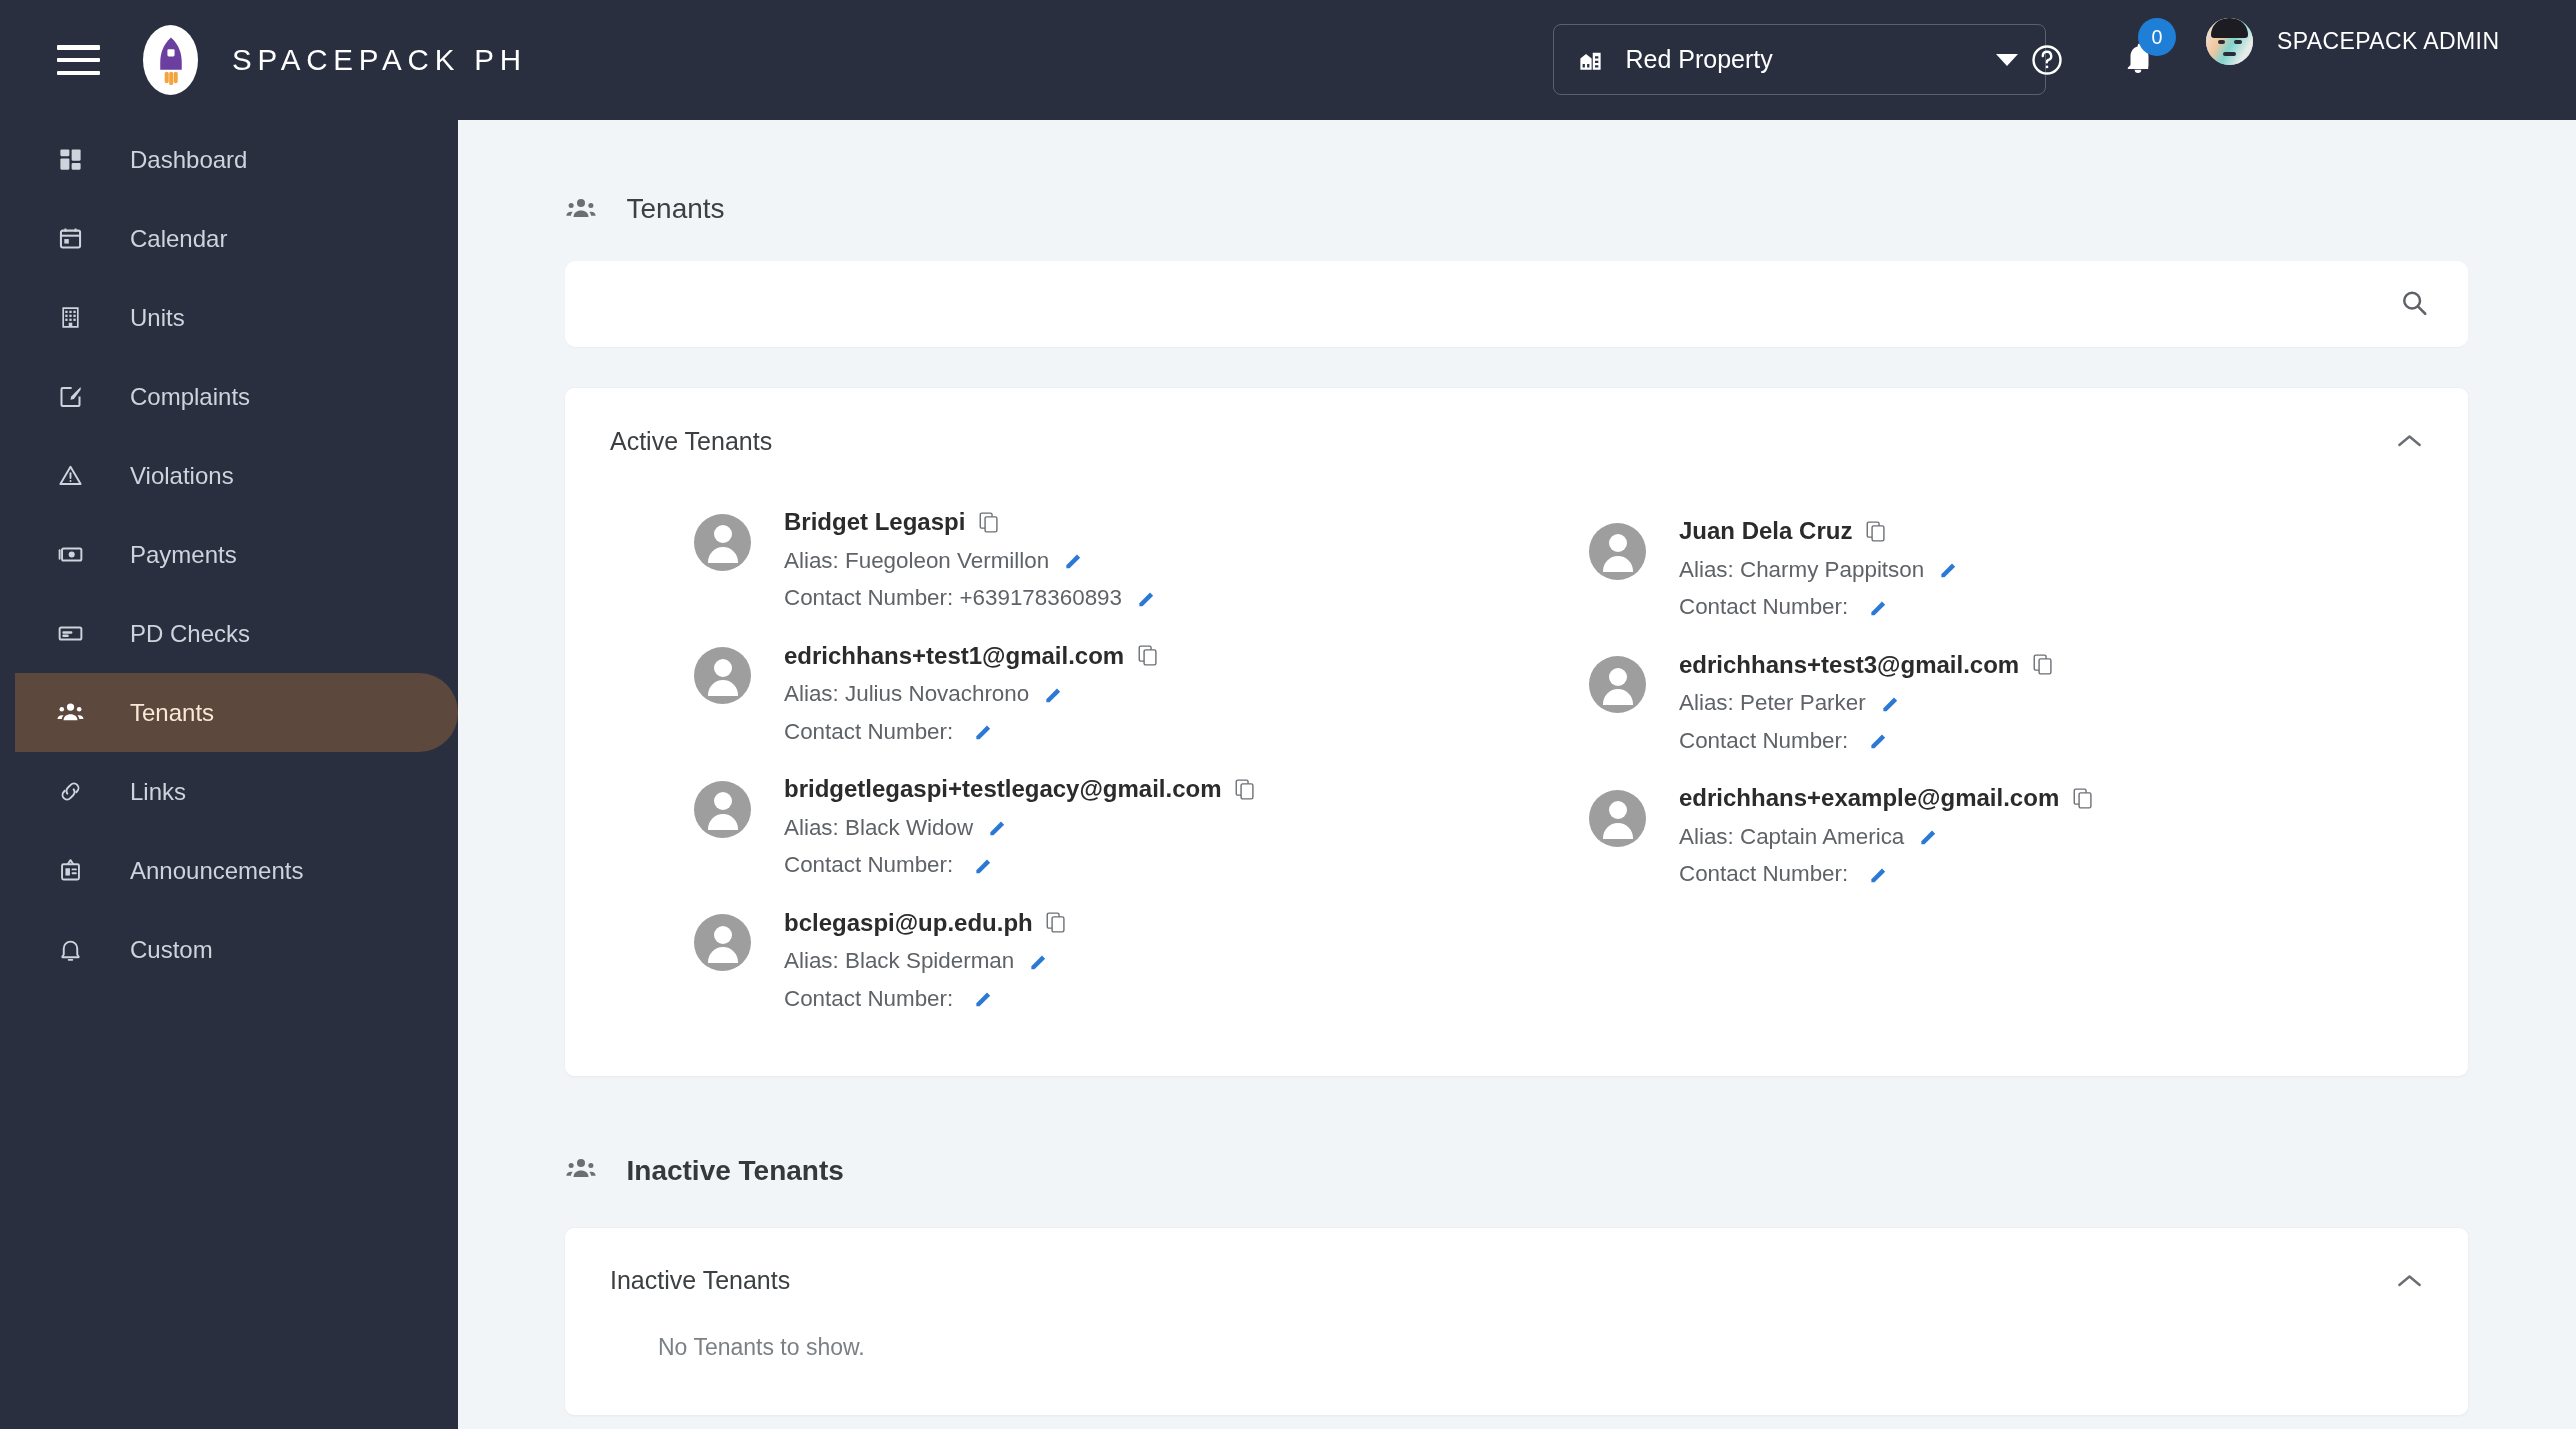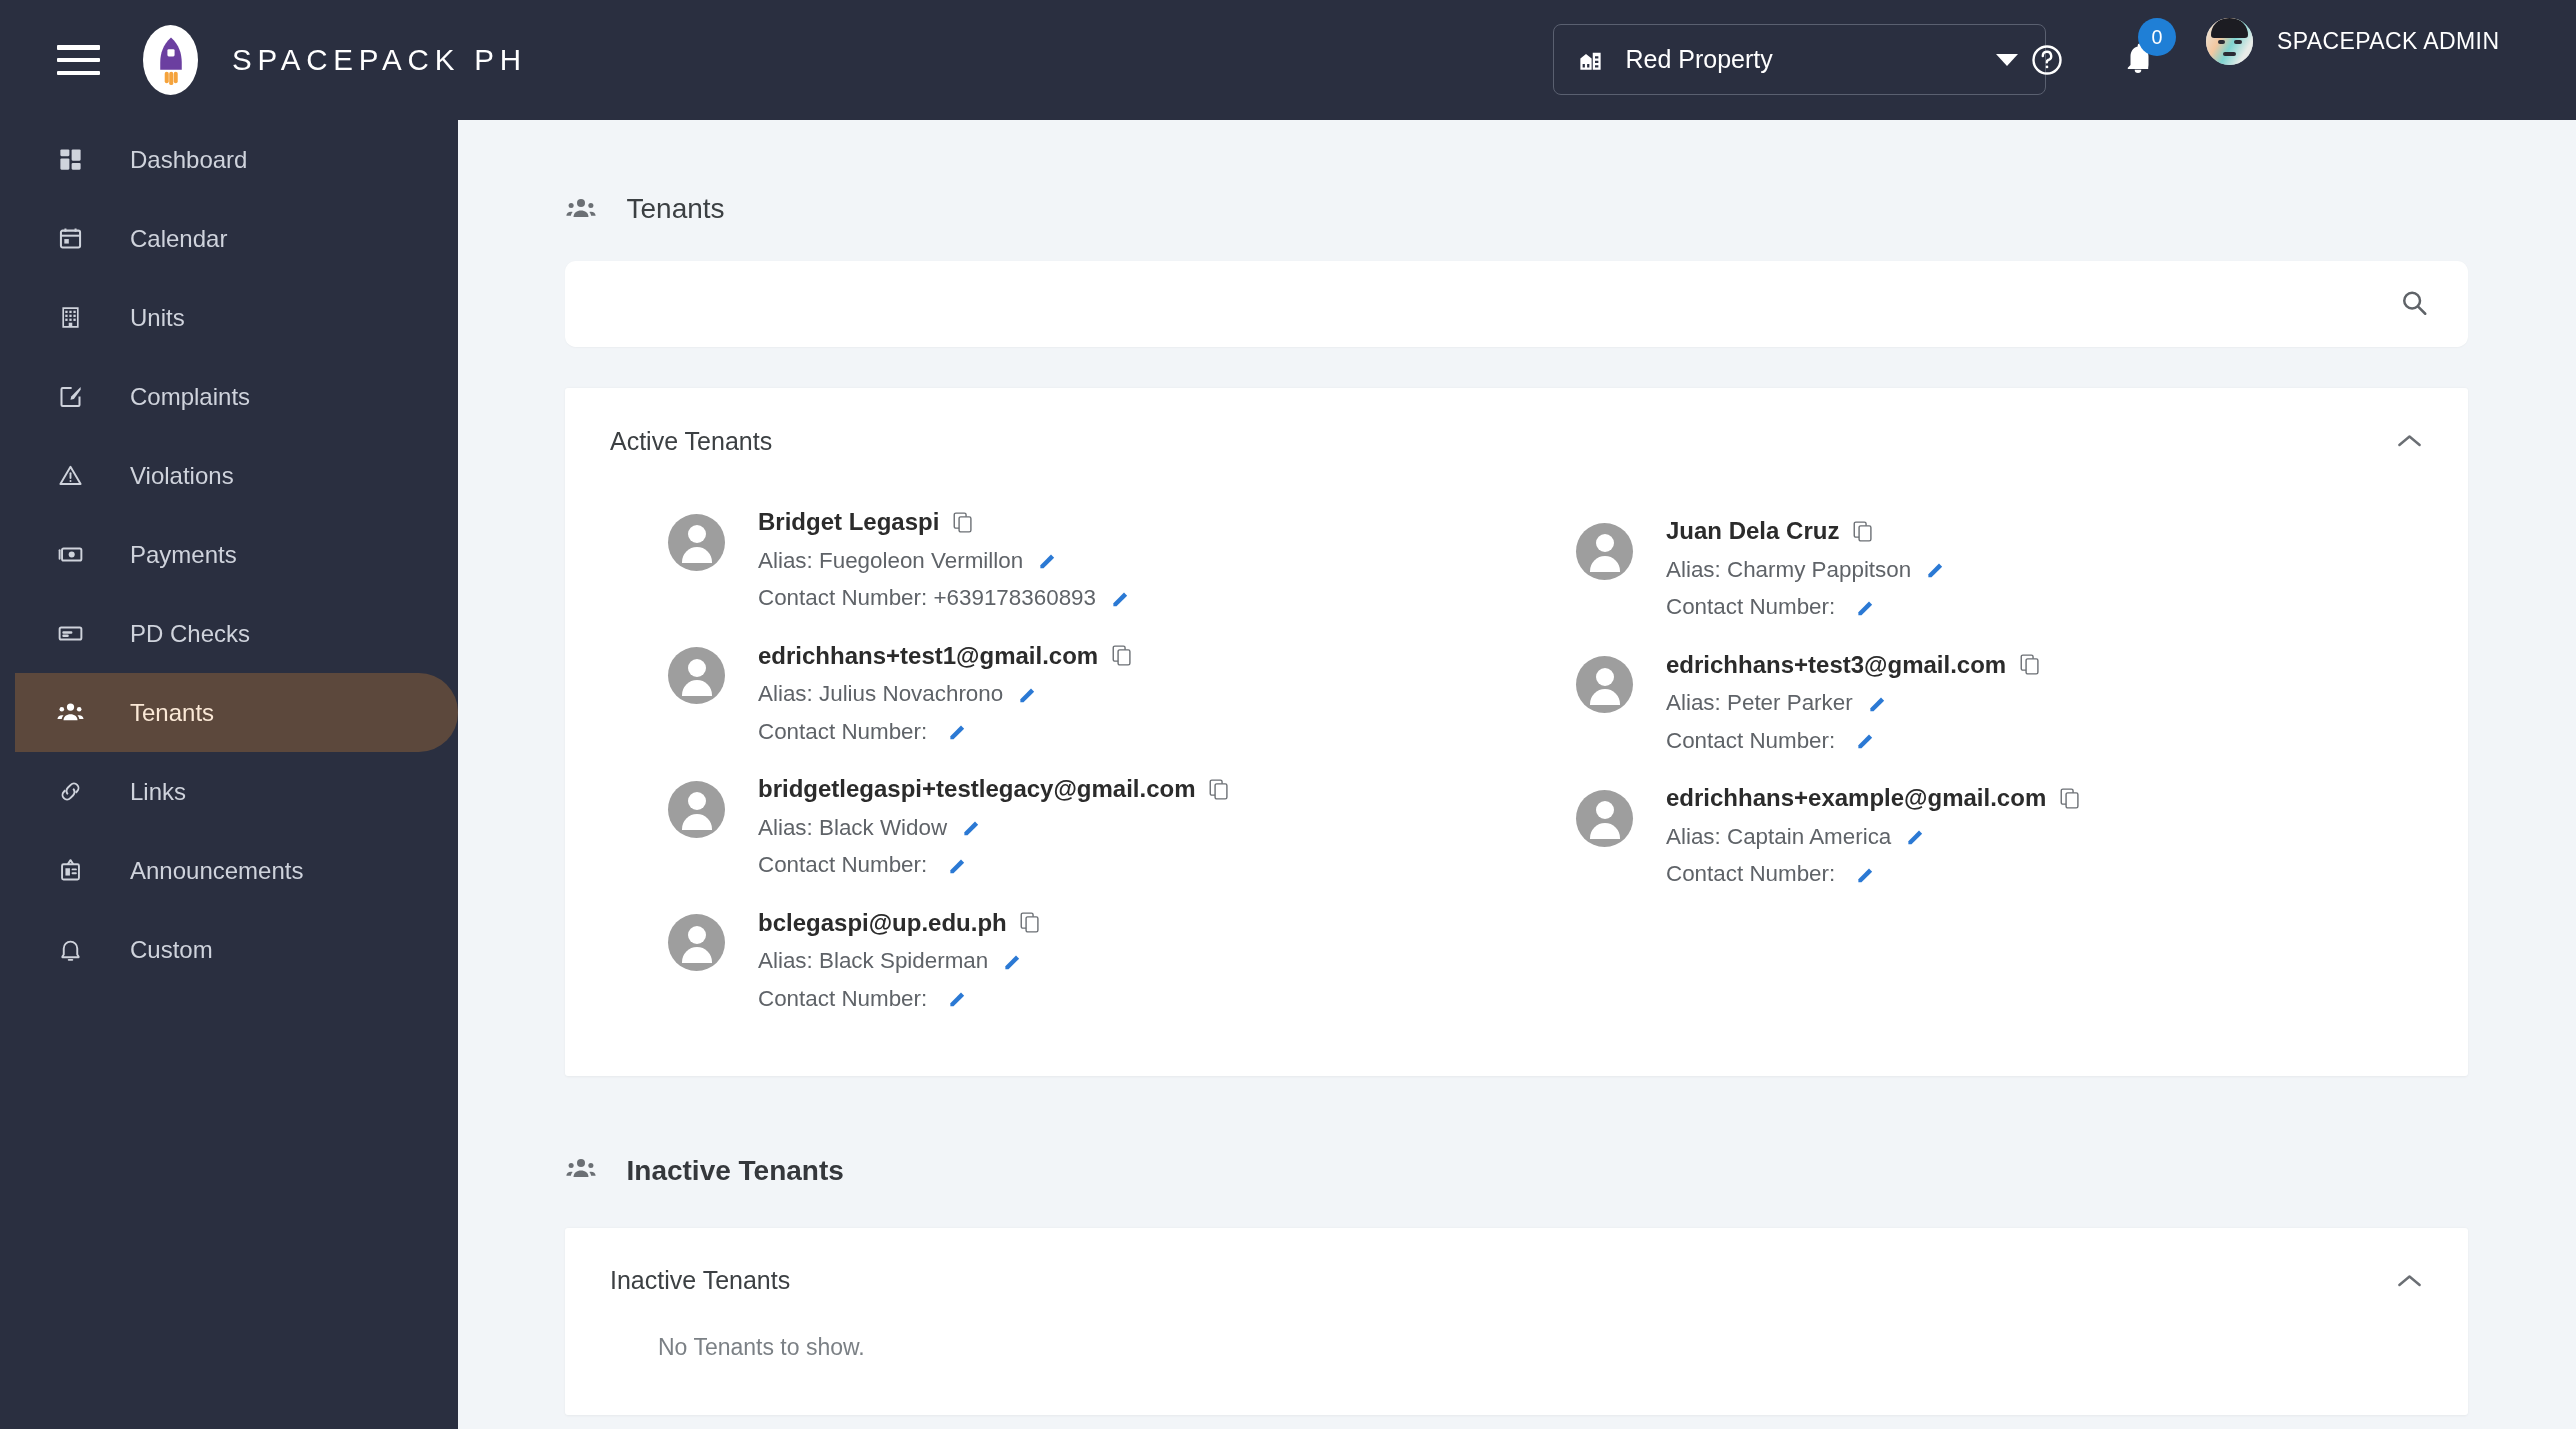--- a/index.html
+++ b/index.html
@@ -149,38 +149,38 @@
     font-family: "Liberation Sans", sans-serif;
     width: 1699px;
   }
   .search-bar input::placeholder { color: #8a9099; }
   .search-ico { position:absolute; right: 39px; top: 50%; transform: translateY(-50%); cursor:pointer; }
 
   .card {
     margin-left: 107px; margin-top: 41px;
     width: 1903px;
     background: #ffffff;
-    border-radius: 3px;
+    border-radius: 9px;
     box-shadow: 0 0.9px 2.7px rgba(0,0,0,0.05);
     position: relative;
   }
   .card-head {
     height: 106px;
     display:flex; align-items:center;
     padding-left: 45px; padding-right: 45px;
     justify-content: space-between;
     cursor: pointer;
   }
   .card-head .ct { font-size: 25px; color:#3c4043; }
   .chev { display:flex; }
 
   .tenant-grid {
     display: grid;
     grid-template-columns: 1fr 1fr;
-    padding: 0 45px 48px 42px;
+    padding: 0 45px 48px 68px;
   }
   .col { display: flex; flex-direction: column; }
   .tenant {
     display: flex;
     padding: 14.3px 0 16px 61px;
   }
   .t-avatar {
     width: 57px; height: 57px; border-radius: 50%;
     background: #9e9e9e;
     flex-shrink: 0;

